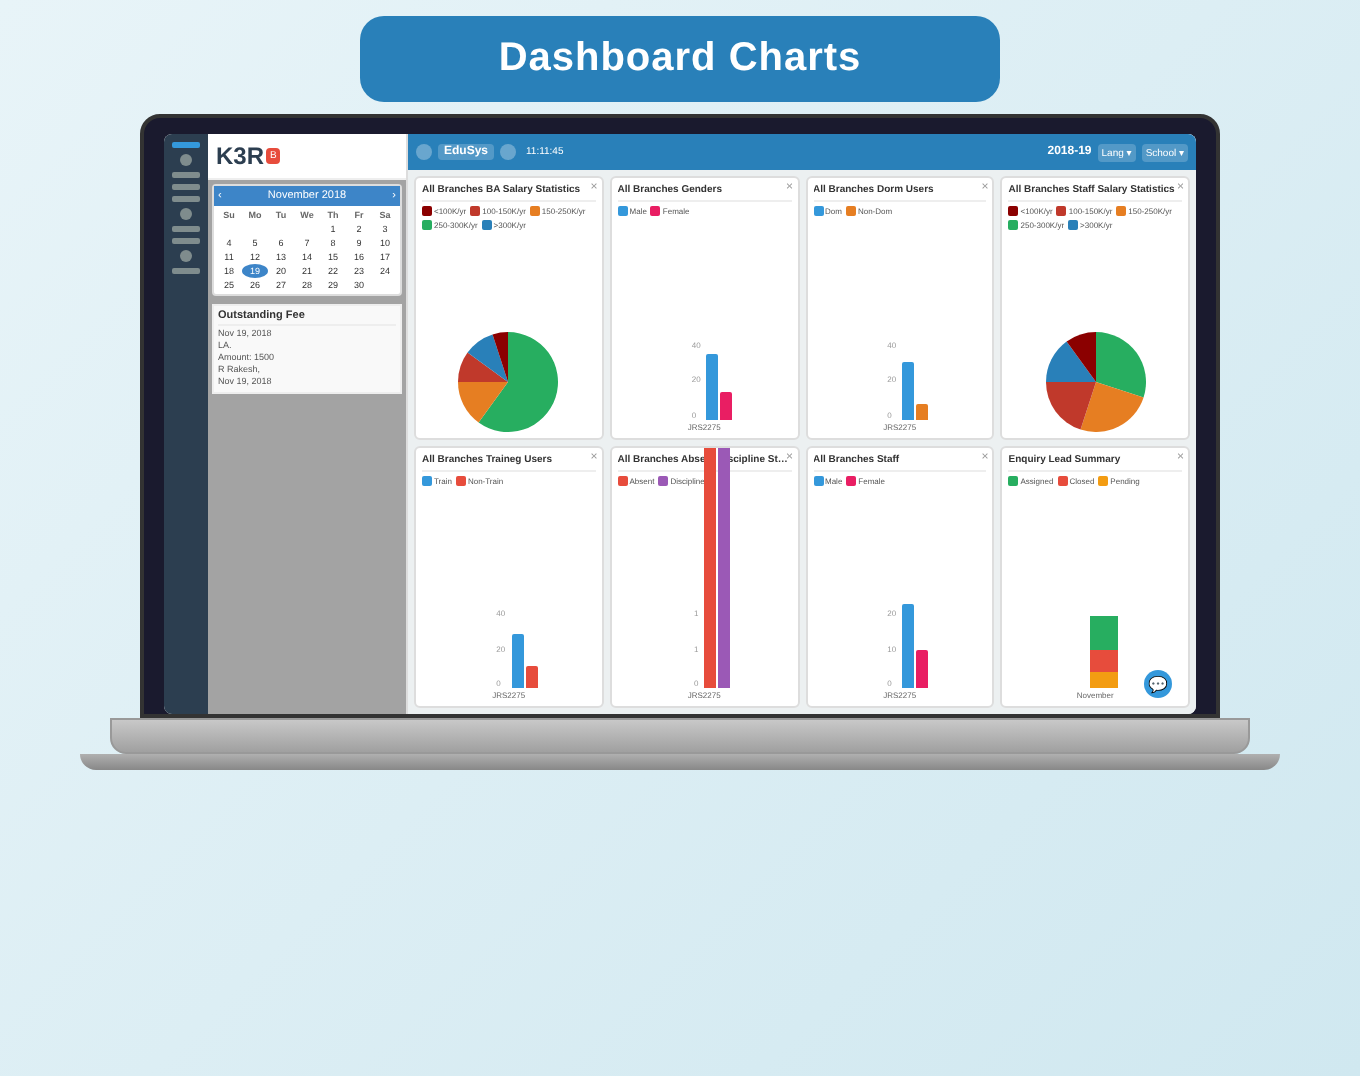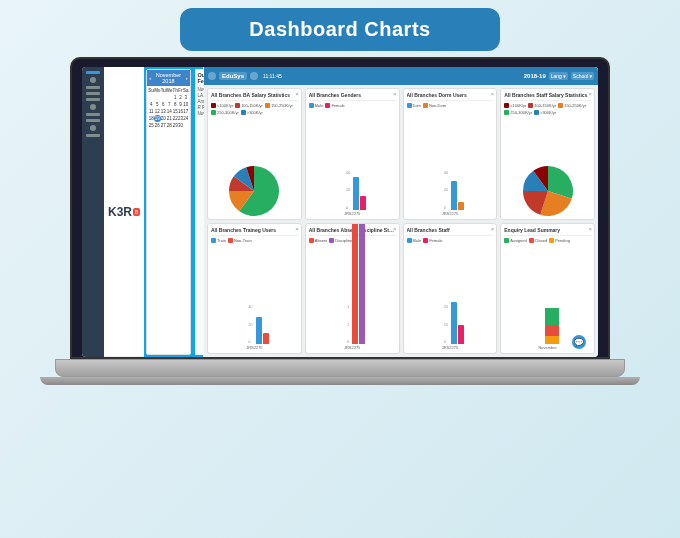--- a/index.html
+++ b/index.html
@@ -98,23 +98,24 @@
     .sidebar-dot {
       width: 6px;
       height: 6px;
       border-radius: 50%;
       background: #7f8c8d;
     }
 
     
     .left-panel {
       width: 100px;
-      background: #0ea5e9;
+      background: #a3a3a3;
       border-right: 1px solid #ddd;
       display: flex;
+      flex-direction: column;
       font-size: 6px;
       flex-shrink: 0;
     }
     .lp-logo {
       background: #fff;
       padding: 4px;
       display: flex;
       align-items: center;
       border-bottom: 1px solid #eee;
     }

